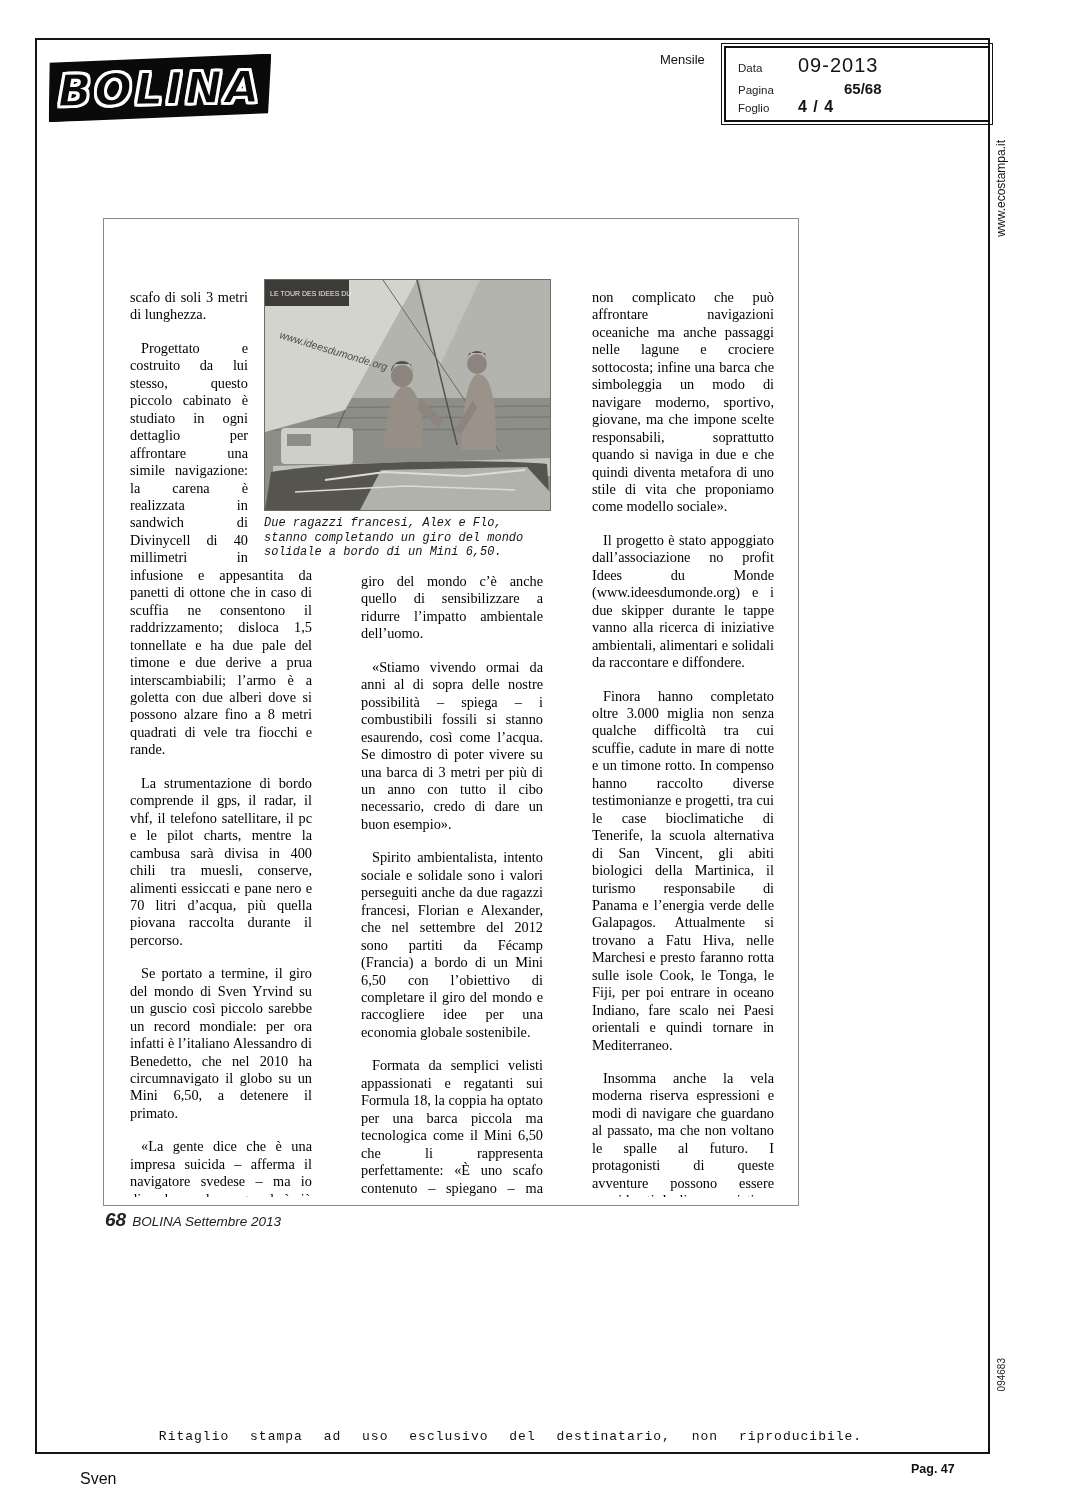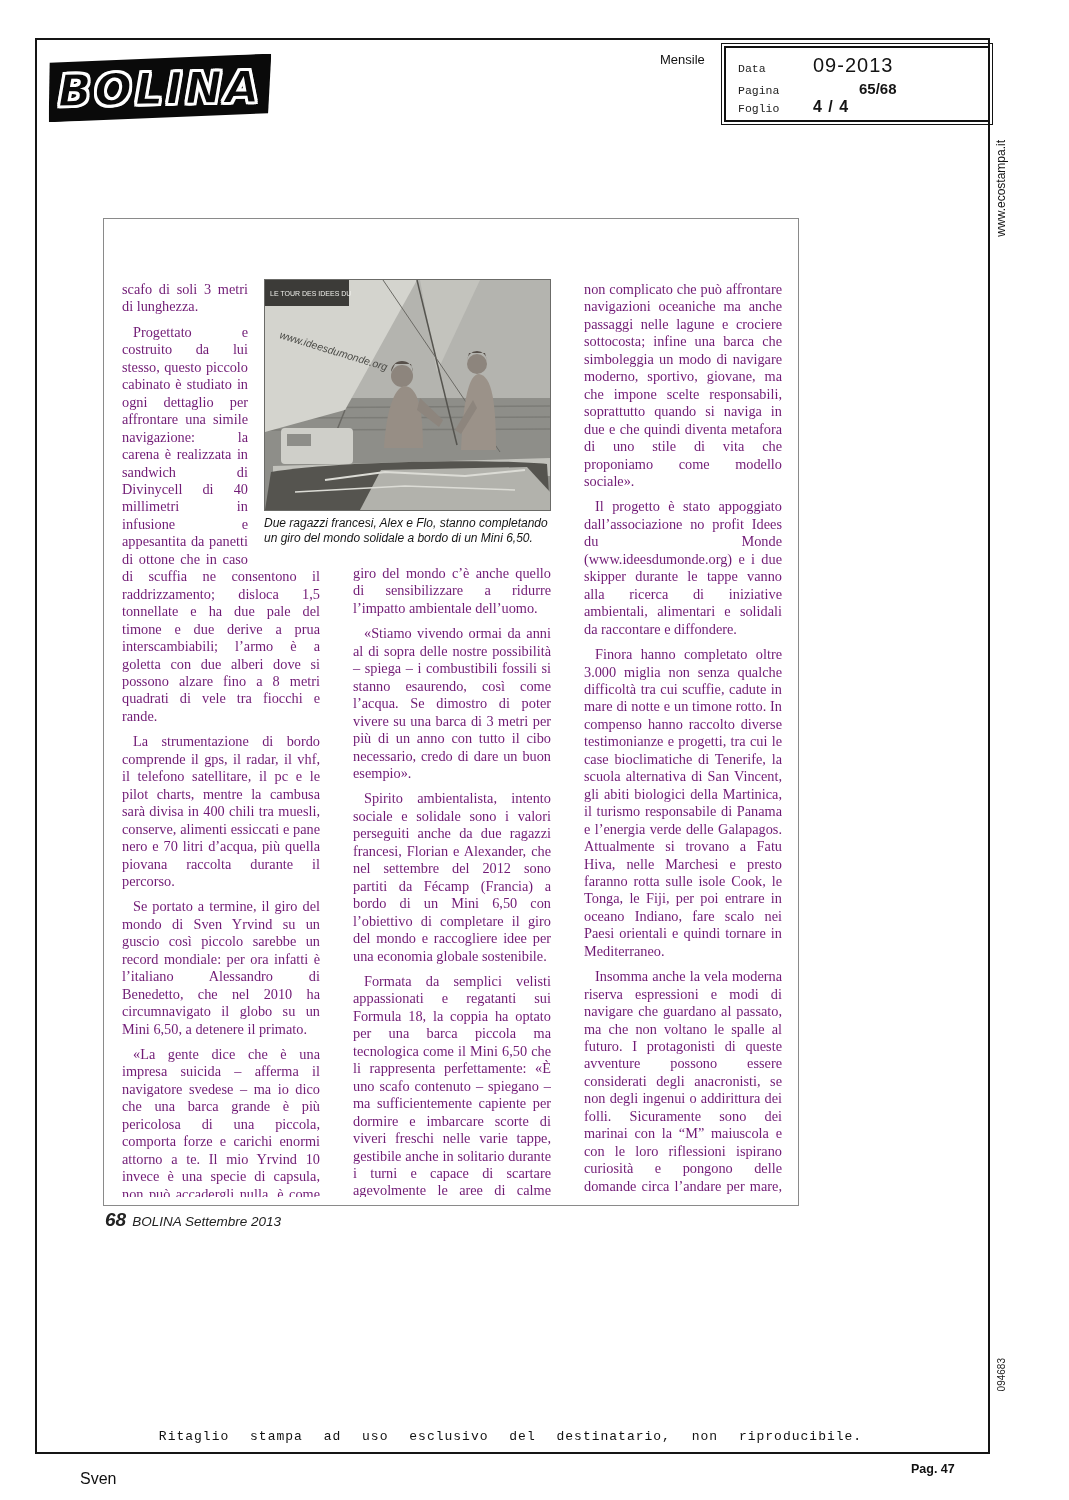--- a/index.html
+++ b/index.html
@@ -12,42 +12,42 @@
             transform:rotate(-1.2deg);clip-path:polygon(1% 7%,100% 0%,98% 93%,0% 100%);
             display:flex;align-items:center;justify-content:center;}
   .logo-text{font-family:"DejaVu Sans",sans-serif;font-weight:bold;font-style:italic;font-size:44px;
              letter-spacing:3px;color:#0a0a0a;-webkit-text-stroke:1.5px #ffffff;
              text-shadow:2px 2px 0 #fff,-2px -2px 0 #fff,2px -2px 0 #fff,-2px 2px 0 #fff,
                          0 2px 0 #fff,0 -2px 0 #fff,2px 0 0 #fff,-2px 0 0 #fff;}
   .mensile{position:absolute;left:660px;top:52px;font-size:13px;color:#111;}
   .infobox{position:absolute;left:724px;top:46px;width:262px;height:72px;border:2px solid #121212;
            outline:1px solid #121212;outline-offset:2px;background:#fff;}
   .info-row{position:absolute;left:12px;display:flex;align-items:baseline;}
-  .info-label{font-size:11.5px;color:#222;width:75px;font-family:Liberation Mono, monospace;}
+  .info-label{font-size:11.5px;color:#222;width:60px;}
   .iv1{font-size:20px;font-weight:normal;letter-spacing:1px;}
   .iv2{font-size:15px;font-weight:bold;}
   .iv3{font-size:16px;font-weight:bold;letter-spacing:1px;}
   .vert{position:absolute;writing-mode:vertical-rl;transform:rotate(180deg);white-space:nowrap;}
   .ecostampa{left:994px;top:140px;font-size:12px;color:#111;}
   .codev{left:996px;top:1358px;font-size:10px;color:#222;}
   
   .article-box{position:absolute;left:103px;top:218px;width:694px;height:986px;border:1px solid #8a8a8a;background:#fff;}
   .columns{position:absolute;left:10px;top:54px;width:676px;height:924px;display:flex;gap:17px;}
   .col{width:214px;overflow:hidden;}
-  .coltext p{margin:8px;font-family:"Liberation Serif",serif;font-size:14.3px;line-height:17.45px;
-             text-align:justify;color:#701a75;}
+  .coltext p{margin:16px;font-family:"Liberation Serif",serif;font-size:14.3px;line-height:17.45px;
+             text-align:justify;color:#000000;}
   .coltext p.indent{text-indent:11px;}
   .cut-right{float:right;width:74px;height:284px;margin-left:6px;}
   .col2-spacer{height:284px;}
   .byline{font-weight:bold;text-align:right !important;font-size:13.5px !important;
           font-family:"Liberation Sans",sans-serif !important;margin-top:1px !important;}
   
   .photo-wrap{position:absolute;left:160px;top:60px;width:287px;z-index:2;background:#fff;}
   .photo-frame{width:287px;height:232px;border:1px solid #6b6b68;box-sizing:border-box;overflow:hidden;}
-  .caption{margin-top:5px;font-family:Liberation Sans, sans-serif;font-style:italic;font-size:12px;
+  .caption{margin-top:5px;font-family:Liberation Mono, monospace;font-style:italic;font-size:12px;
            line-height:14.5px;color:#161616;text-align:left;}
   .art-footer{position:absolute;left:105px;top:1209px;font-style:italic;color:#222;}
   .art-footer .num{font-weight:bold;font-size:19px;margin-right:6px;}
   .art-footer .mag{font-size:13.5px;}
   
   .disclaimer{position:absolute;left:35px;top:1429px;width:951px;text-align:center;
               font-family:"Liberation Mono",monospace;font-size:13px;letter-spacing:1px;word-spacing:12px;color:#111;}
   .brand{position:absolute;left:80px;top:1470px;font-size:16px;color:#111;}
   .pageref{position:absolute;left:895px;top:1462px;font-size:12.5px;font-weight:bold;color:#111;padding-left:16px;}
 </style>

